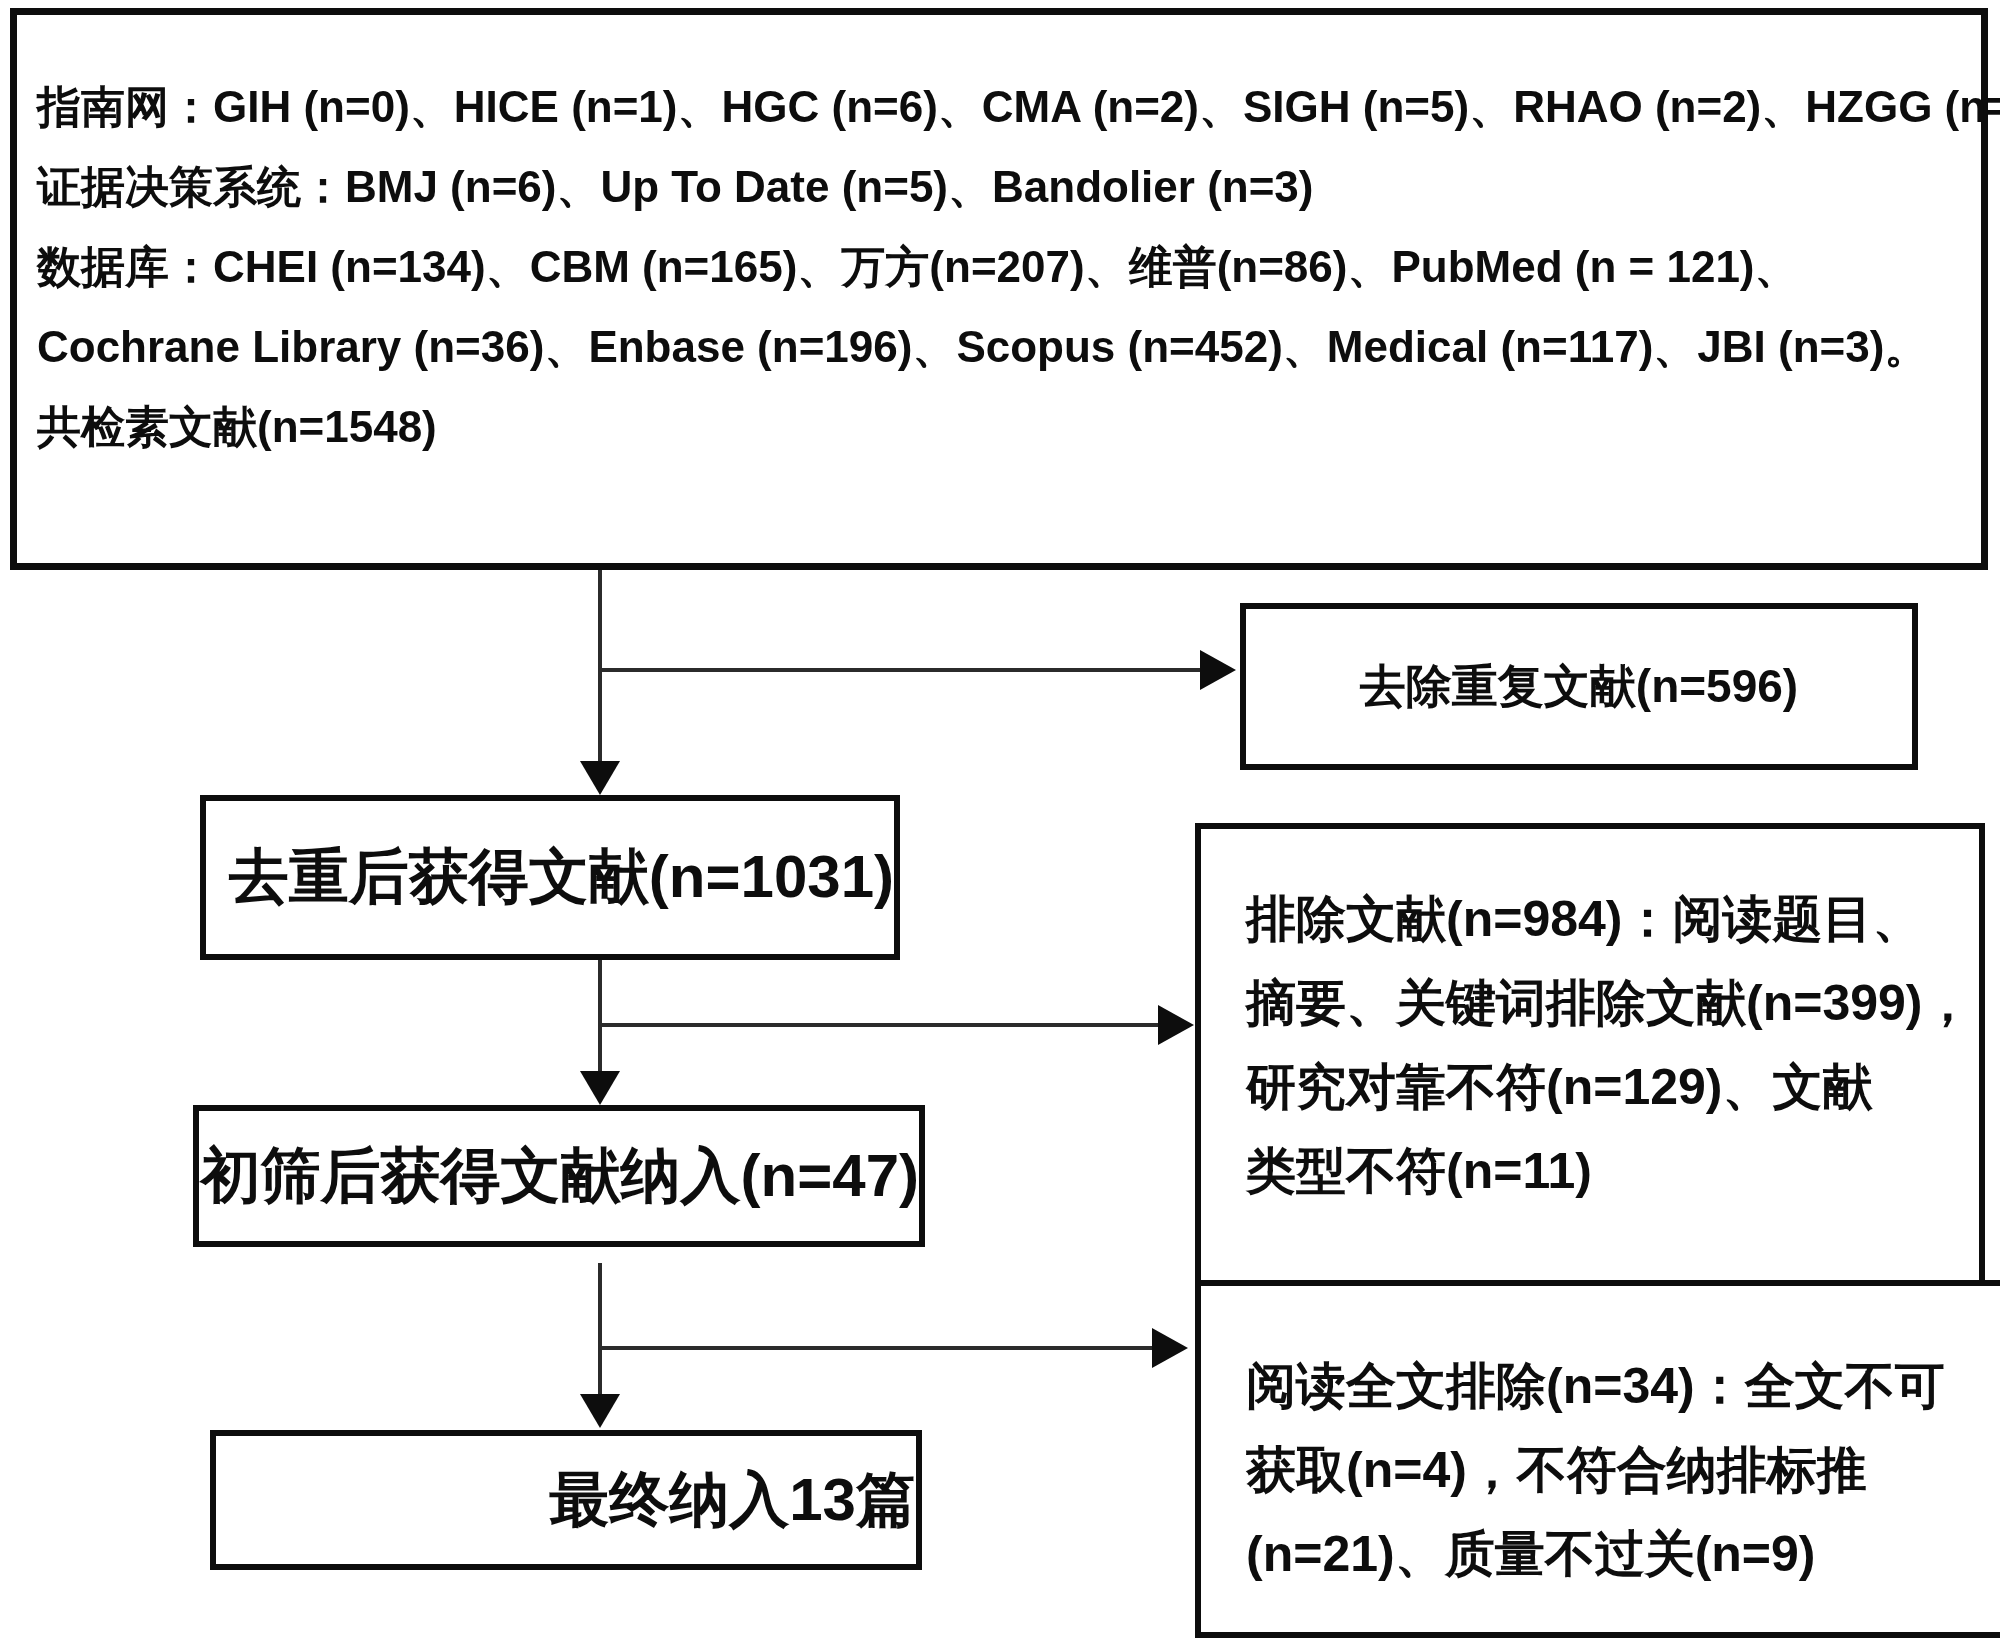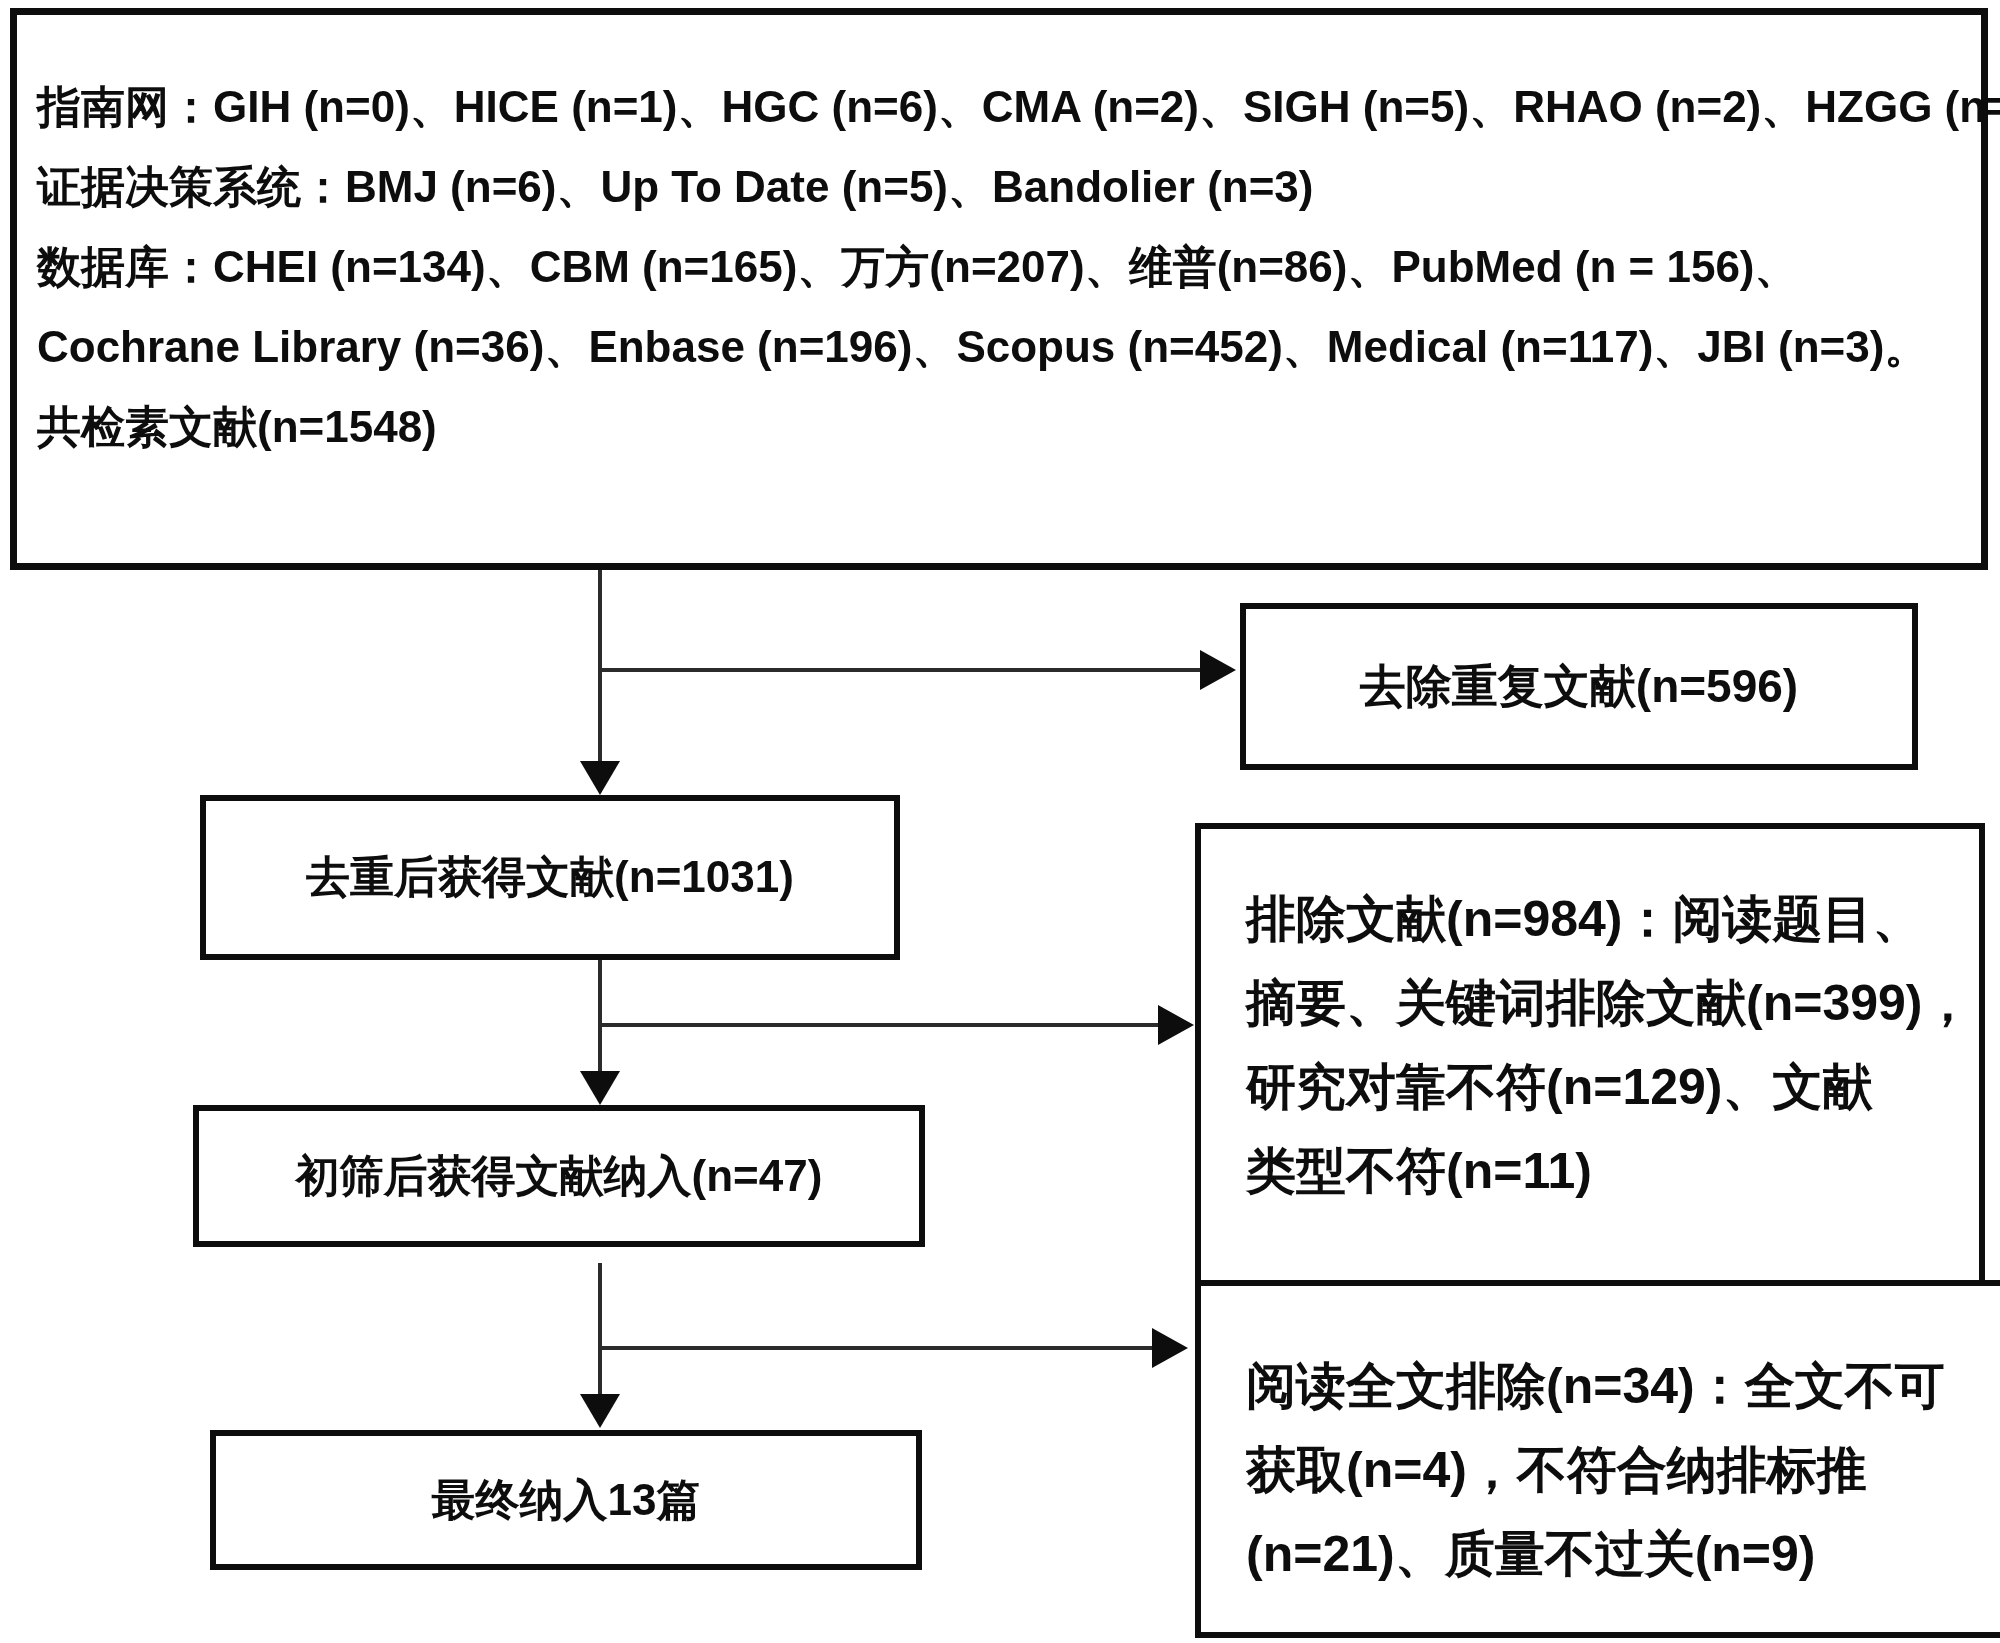--- a/index.html
+++ b/index.html
@@ -8,21 +8,21 @@
     font-family:"Liberation Sans","DejaVu Sans",sans-serif;
     font-weight:bold; color:#0d0d0d; overflow:hidden;
   }
   .box { position:absolute; box-sizing:border-box; border:6px solid #0d0d0d; background:#ffffff; }
 
   
   #top-box { left:10px; top:8px; width:1978px; height:562px; border-width:7px; padding:52px 18px 0 20px; }
   #top-box .tline { font-size:44px; line-height:80px; white-space:nowrap; }
 
   
-  .flow-box { display:flex; align-items:center; justify-content:center; font-size:44px; white-space:nowrap; }
+  .flow-box { display:flex; align-items:center; justify-content:flex-end; font-size:60px; white-space:nowrap; }
   #box-dedup   { left:200px; top:795px;  width:700px; height:165px; }
   #box-screen  { left:193px; top:1105px; width:732px; height:142px; }
   #box-final   { left:210px; top:1430px; width:712px; height:140px; }
 
   
   #box-dup-removed { left:1240px; top:603px; width:678px; height:167px; display:flex; align-items:center; justify-content:center; font-size:46px; white-space:nowrap; }
   .multi-box { padding-left:45px; font-size:50px; }
   .multi-box .mline { line-height:84px; white-space:nowrap; }
   #box-excl-1 { left:1195px; top:823px;  width:790px; height:532px; padding-top:48px; }
   #box-excl-2 { left:1195px; top:1280px; width:832px; height:358px; padding-top:58px; }
@@ -52,21 +52,21 @@
   #ar3 { left:1152px; top:1328px; }
 </style>
 </head>
 <body>
 
 <div class="canvas">
 
   <div class="box" id="top-box">
     <div class="tline">指南网：GIH (n=0)、HICE (n=1)、HGC (n=6)、CMA (n=2)、SIGH (n=5)、RHAO (n=2)、HZGG (n=1)</div>
     <div class="tline">证据决策系统：BMJ (n=6)、Up To Date (n=5)、Bandolier (n=3)</div>
-    <div class="tline">数据库：CHEI (n=134)、CBM (n=165)、万方(n=207)、维普(n=86)、PubMed (n = 156)、</div>
+    <div class="tline">数据库：CHEI (n=134)、CBM (n=165)、万方(n=207)、维普(n=86)、PubMed (n = 121)、</div>
     <div class="tline">Cochrane Library (n=36)、Enbase (n=196)、Scopus (n=452)、Medical (n=117)、JBI (n=3)。</div>
     <div class="tline">共检素文献(n=1548)</div>
   </div>
 
   <div class="vline" id="v1"></div>
   <div class="vline" id="v2"></div>
   <div class="vline" id="v3"></div>
 
   <div class="hline" id="h1"></div>
   <div class="hline" id="h2"></div>

